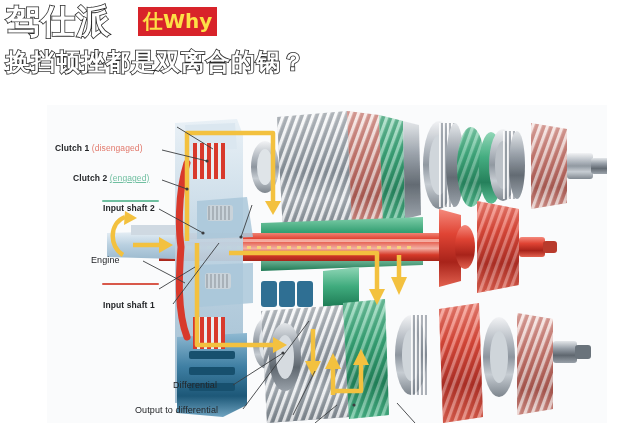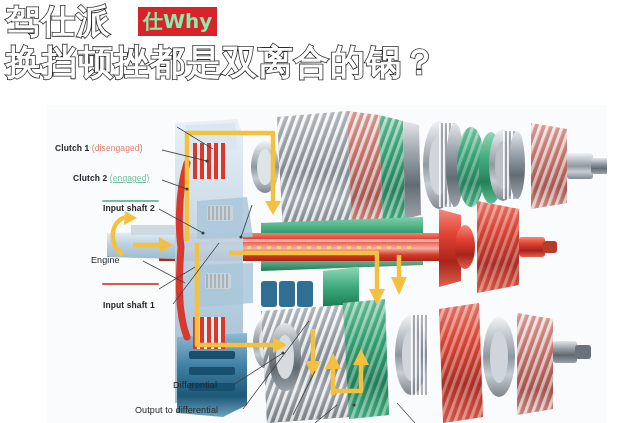--- a/index.html
+++ b/index.html
@@ -19,24 +19,24 @@
     position:absolute; left:6px;
     font-family:"DejaVu Sans","Liberation Sans",sans-serif;
     font-weight:700;
     color:#ffffff;
     -webkit-text-stroke:1.6px #2b2b2b;
     paint-order:stroke fill;
     letter-spacing:1px;
     white-space:nowrap;
   }
   .hl-line1{ top:2px; font-size:34px; line-height:38px;text-align:right; }
-  .hl-line2{ top:42px; font-size:35px; line-height:40px; }
+  .hl-line2{ top:42px; font-size:24px; line-height:40px; }
   .badge{
     position:absolute; left:138px; top:7px;
-    background:#d8232a; color:#86efac;
+    background:#d8232a; color:#fde047;
     font-family:"DejaVu Sans","Liberation Sans",sans-serif;
     font-weight:700; font-size:20px; line-height:26px;
     padding:1px 5px 2px 5px;
     letter-spacing:0px;
     -webkit-text-stroke:0;
   }
 
   
   .diagram{
     position:absolute; left:47px; top:105px; width:560px; height:318px;

